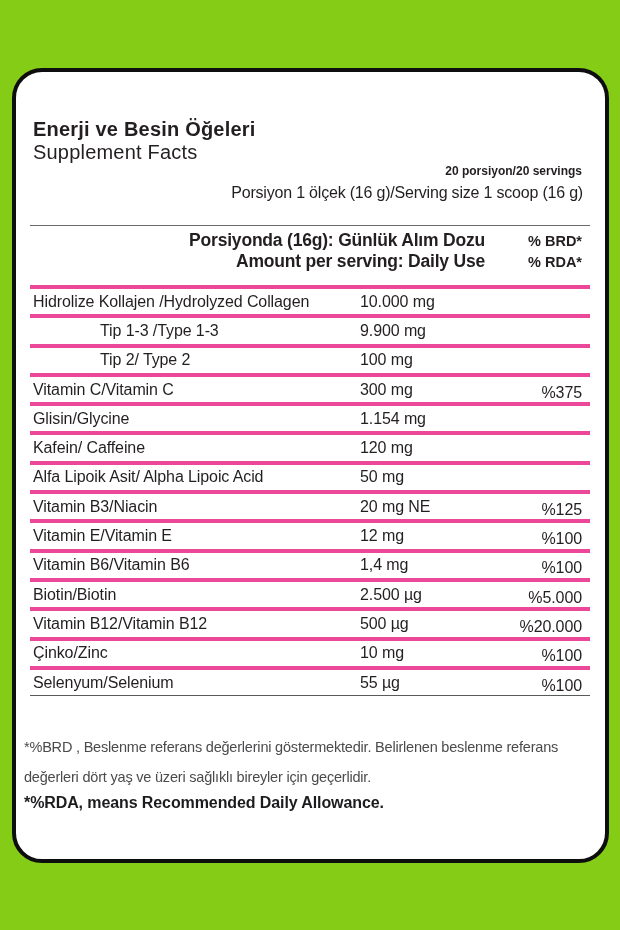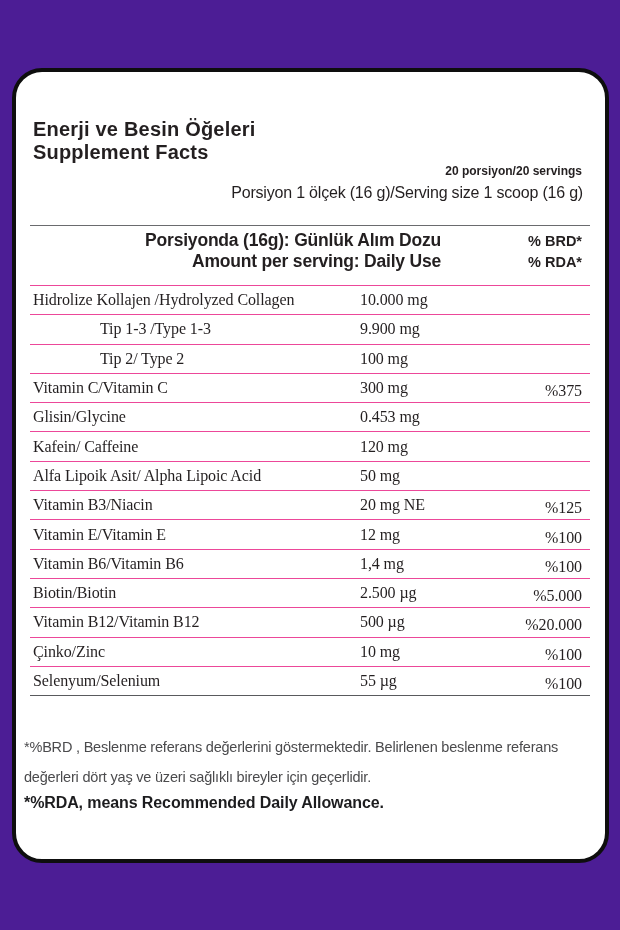--- a/index.html
+++ b/index.html
@@ -9,21 +9,21 @@
     width: 620px;
     height: 930px;
     font-family: "Liberation Sans", sans-serif;
     color: #231f20;
     -webkit-font-smoothing: antialiased;
   }
   .page {
     position: relative;
     width: 620px;
     height: 930px;
-    background: #4c1d95;
+    background: #84cc16;
     overflow: hidden;
   }
   .label-card {
     position: absolute;
     left: 12px;
     top: 68px;
     width: 597px;
     height: 795px;
     box-sizing: border-box;
     border: 4px solid #0e0e0e;
@@ -33,21 +33,21 @@
   .abs { position: absolute; }
 
   .title-tr {
     left: 17px; top: 46px;
     font-size: 20px; font-weight: bold;
     letter-spacing: 0.2px;
     white-space: nowrap;
   }
   .title-en {
     left: 17px; top: 69px;
-    font-size: 20px; font-weight: bold;
+    font-size: 20px; font-weight: normal;
     letter-spacing: 0.2px;
     white-space: nowrap;
   }
   .servings-line {
     right: 23px; top: 92px;
     font-size: 12px; font-weight: bold;
     white-space: nowrap;
   }
   .serving-size-line {
     right: 22px; top: 112px;
@@ -62,21 +62,20 @@
     border-top: 1px solid #6a6b6e;
   }
   .head-block {
     left: 14px; right: 15px; top: 158px;
   }
   .head-row {
     display: flex;
     align-items: baseline;
     padding-right: 8px;
     line-height: 20px;
-    gap: 44px;
   }
   .head-main {
     flex: 1;
     text-align: right;
     font-size: 17.5px;
     font-weight: bold;
     letter-spacing: -0.2px;
     white-space: nowrap;
   }
   .head-pct {
@@ -88,25 +87,24 @@
   }
   .facts-table {
     left: 14px; right: 15px; top: 213px;
     border-bottom: 1px solid #595a5d;
   }
   .row {
     display: flex;
     align-items: center;
     height: 29.3px;
     box-sizing: border-box;
-    border-top: 1px solid #ec4899;
+    border-top: 4px solid #ec4899;
     padding-right: 8px;
     font-size: 16px;
     letter-spacing: -0.1px;
-    font-family: Liberation Serif, serif;
   }
   .cell { white-space: nowrap; overflow: visible; }
   .cell.name { flex: 1; text-align: left; padding-left: 3px; }
   .row.indent .cell.name { padding-left: 70px; }
   .cell.amount { width: 125px; }
   .cell.pct { width: 97px; text-align: right; position: relative; top: 3px; }
 
   .footnote-brd {
     left: 8px; right: 18px; top: 660px;
     font-size: 14.5px;
@@ -164,21 +162,21 @@
     <span class="cell amount">100 mg</span>
     <span class="cell pct"></span>
   </div>
         <div class="row">
     <span class="cell name">Vitamin C/Vitamin C</span>
     <span class="cell amount">300 mg</span>
     <span class="cell pct">%375</span>
   </div>
         <div class="row">
     <span class="cell name">Glisin/Glycine</span>
-    <span class="cell amount">0.453 mg</span>
+    <span class="cell amount">1.154 mg</span>
     <span class="cell pct"></span>
   </div>
         <div class="row">
     <span class="cell name">Kafein/ Caffeine</span>
     <span class="cell amount">120 mg</span>
     <span class="cell pct"></span>
   </div>
         <div class="row">
     <span class="cell name">Alfa Lipoik Asit/ Alpha Lipoic Acid</span>
     <span class="cell amount">50 mg</span>

